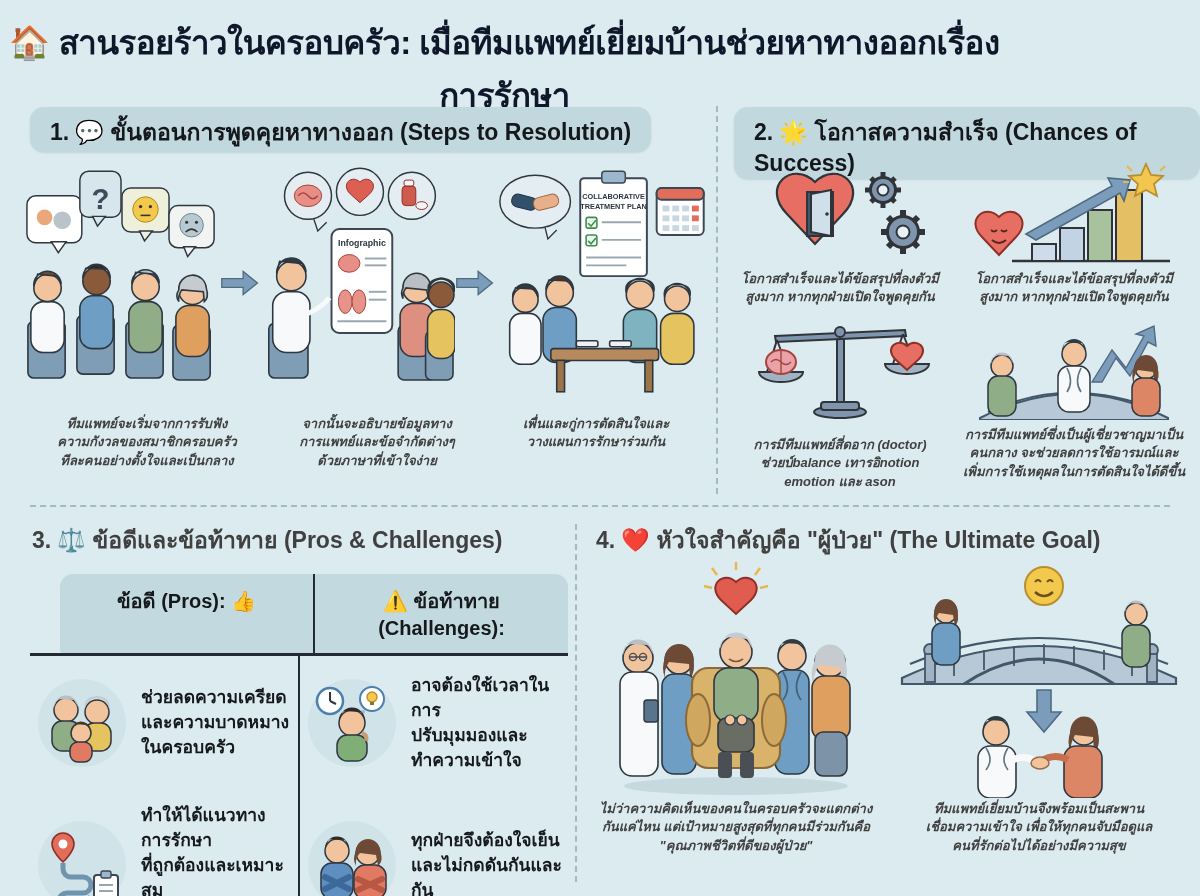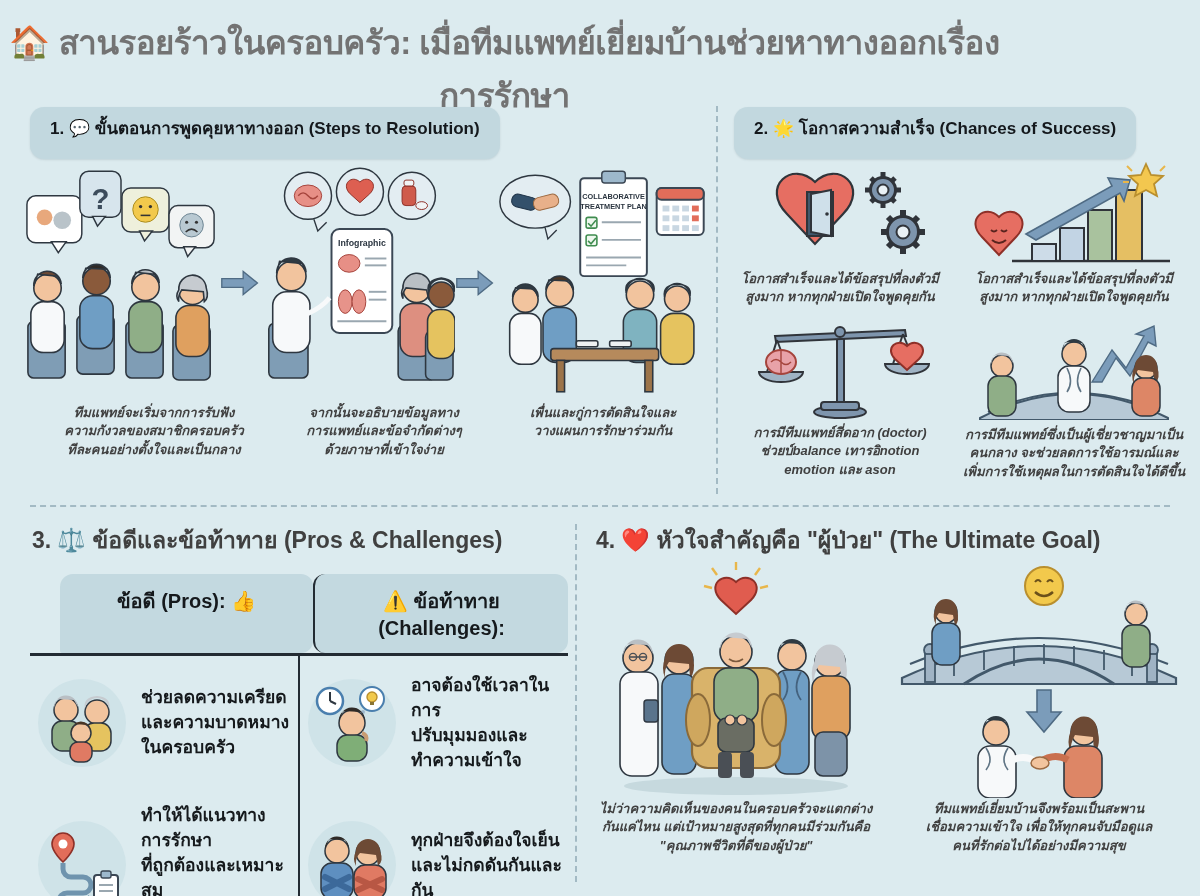--- a/index.html
+++ b/index.html
@@ -5,42 +5,41 @@
   html,body{margin:0;padding:0;}
   body{
     width:1200px;height:896px;position:relative;overflow:hidden;
     background:#dcebef;
     font-family:"Liberation Sans","DejaVu Sans",sans-serif;
     color:#15191c;
   }
   .abs{position:absolute;}
   .title{
     top:16px;left:0;width:1009px;text-align:center;
-    font-size:33px;font-weight:800;color:#737373;letter-spacing:-.5px;
+    font-size:33px;font-weight:800;color:#0f172a;letter-spacing:-.5px;
   }
   .pill{
     display:inline-block;background:#c2d8df;border-radius:14px;
-    padding:7px 20px 18px;font-size:17px;font-weight:800;color:#14181c;
+    padding:7px 20px 2px;font-size:23px;font-weight:800;color:#14181c;
     box-shadow:0 1px 2px rgba(60,90,100,.15);
   }
   .sec-h{font-size:23px;font-weight:800;color:#404040;}
   .cap{
     font-size:13px;font-weight:600;line-height:1.42;white-space:pre-line;
     text-align:center;color:#404040;font-style:italic;
   }
   .vdash{border-left:2px dashed #a3bac4;width:0;}
   .hdash{border-top:2px dashed #a3bac4;height:0;}
   .scene-row{display:flex;align-items:center;justify-content:space-between;}
   
   .ptable{width:538px;}
   .ptable .hrow{display:flex;border-bottom:3px solid #222b33;padding-left:30px;}
   .ptable .th{
     flex:1;background:#c3d9e0;text-align:center;font-size:20px;font-weight:800;
     padding:11px 6px 13px;
-    border-radius:12px;
   }
   .ptable .th.first{border-top-left-radius:13px;border-bottom-left-radius:2px;}
   .ptable .th.last{border-top-right-radius:13px;}
   .ptable .brow{display:flex;}
   .ptable .bcell{
     flex:1;display:flex;align-items:center;gap:13px;padding:17px 4px 14px 6px;
   }
   .ptable .colr{border-left:2.5px solid #222b33;}
   .bcell .txt{font-size:17.5px;font-weight:700;line-height:1.42;white-space:pre-line;}
   .icon-circle{flex:0 0 auto;}
@@ -219,21 +218,21 @@
       <path d="M174 133 a13 13 0 0 1 26 -1 q2 -11 -13 -12 q-15 1 -13 13 z" fill="#5a4330"></path>
       <rect x="58" y="186" width="110" height="12" rx="3" fill="#b68a5c"></rect>
       <rect x="64" y="198" width="8" height="32" fill="#9c744a"></rect>
       <rect x="154" y="198" width="8" height="32" fill="#9c744a"></rect>
       <rect x="84" y="178" width="22" height="6" rx="2" fill="#eef1f2"></rect>
       <rect x="118" y="178" width="22" height="6" rx="2" fill="#eef1f2"></rect>
     </g>
   </svg>
 </div>
 
-<div class="abs" style="left:24px;top:404px;width:684px;display:flex;justify-content:flex-end;">
+<div class="abs" style="left:24px;top:415px;width:684px;display:flex;justify-content:center;">
   <div class="cap" style="width:232px;">ทีมแพทย์จะเริ่มจากการรับฟัง
 ความกังวลของสมาชิกครอบครัว
 ทีละคนอย่างตั้งใจและเป็นกลาง</div>
   <div class="cap" style="width:228px;">จากนั้นจะอธิบายข้อมูลทาง
 การแพทย์และข้อจำกัดต่างๆ
 ด้วยภาษาที่เข้าใจง่าย</div>
   <div class="cap" style="width:210px;">เพื่นและกู่การตัดสินใจและ
 วางแผนการรักษาร่วมกัน</div>
 </div>
 
@@ -310,21 +309,21 @@
         <line x1="32" y1="20" x2="44" y2="52"></line>
       <line x1="158" y1="14" x2="148" y2="44"></line>
         <line x1="158" y1="14" x2="170" y2="44"></line>
       <path d="M14 52 h44 a22 10 0 0 1 -44 0 z" fill="#9fb3c4"></path>
       <path d="M140 44 h44 a22 10 0 0 1 -44 0 z" fill="#9fb3c4"></path>
     </g>
     <ellipse cx="36" cy="42" rx="15" ry="12" fill="#e8a2a8" stroke="#a5443c" stroke-width="2"></ellipse>
     <path d="M36 31 v22 M26 42 q5 -5 10 0 q5 5 10 0" fill="none" stroke="#a5443c" stroke-width="1.4"></path>
     <path d="M162 26 c-9 -9 -23 2 -12 13 l12 11 12 -11 c11 -11 -3 -22 -12 -13 z" fill="#e66e62" stroke="#8e3028" stroke-width="2"></path>
   </svg>
-  <div class="cap" style="margin-top:4px;">การมีทีมแพทย์สี่ดอาก (doctor)
+  <div class="cap" style="margin-top:16px;">การมีทีมแพทย์สี่ดอาก (doctor)
 ช่วยบ์balance เทารอิnotion
 emotion และ ason</div>
 </div>
 
 <div class="abs" style="left:958px;top:320px;width:232px;text-align:center;">
   <svg width="200" height="100" viewBox="0 0 200 100" style="margin:0 auto;">
     <path d="M118 62 L138 30 L152 48 L170 16 l-8 -2 18 -8 2 20 -8 -4 -18 34 -14 -18 -14 24 z" fill="#7b9cba" stroke="#4f6b84" stroke-width="1.4"></path>
     <path d="M6 98 q94 -48 188 0 l0 2 -188 0 z" fill="#b7c9d6" stroke="#42586a" stroke-width="2"></path>
     <path d="M14 92 q81 -38 172 -1" fill="none" stroke="#42586a" stroke-width="2"></path>
 

